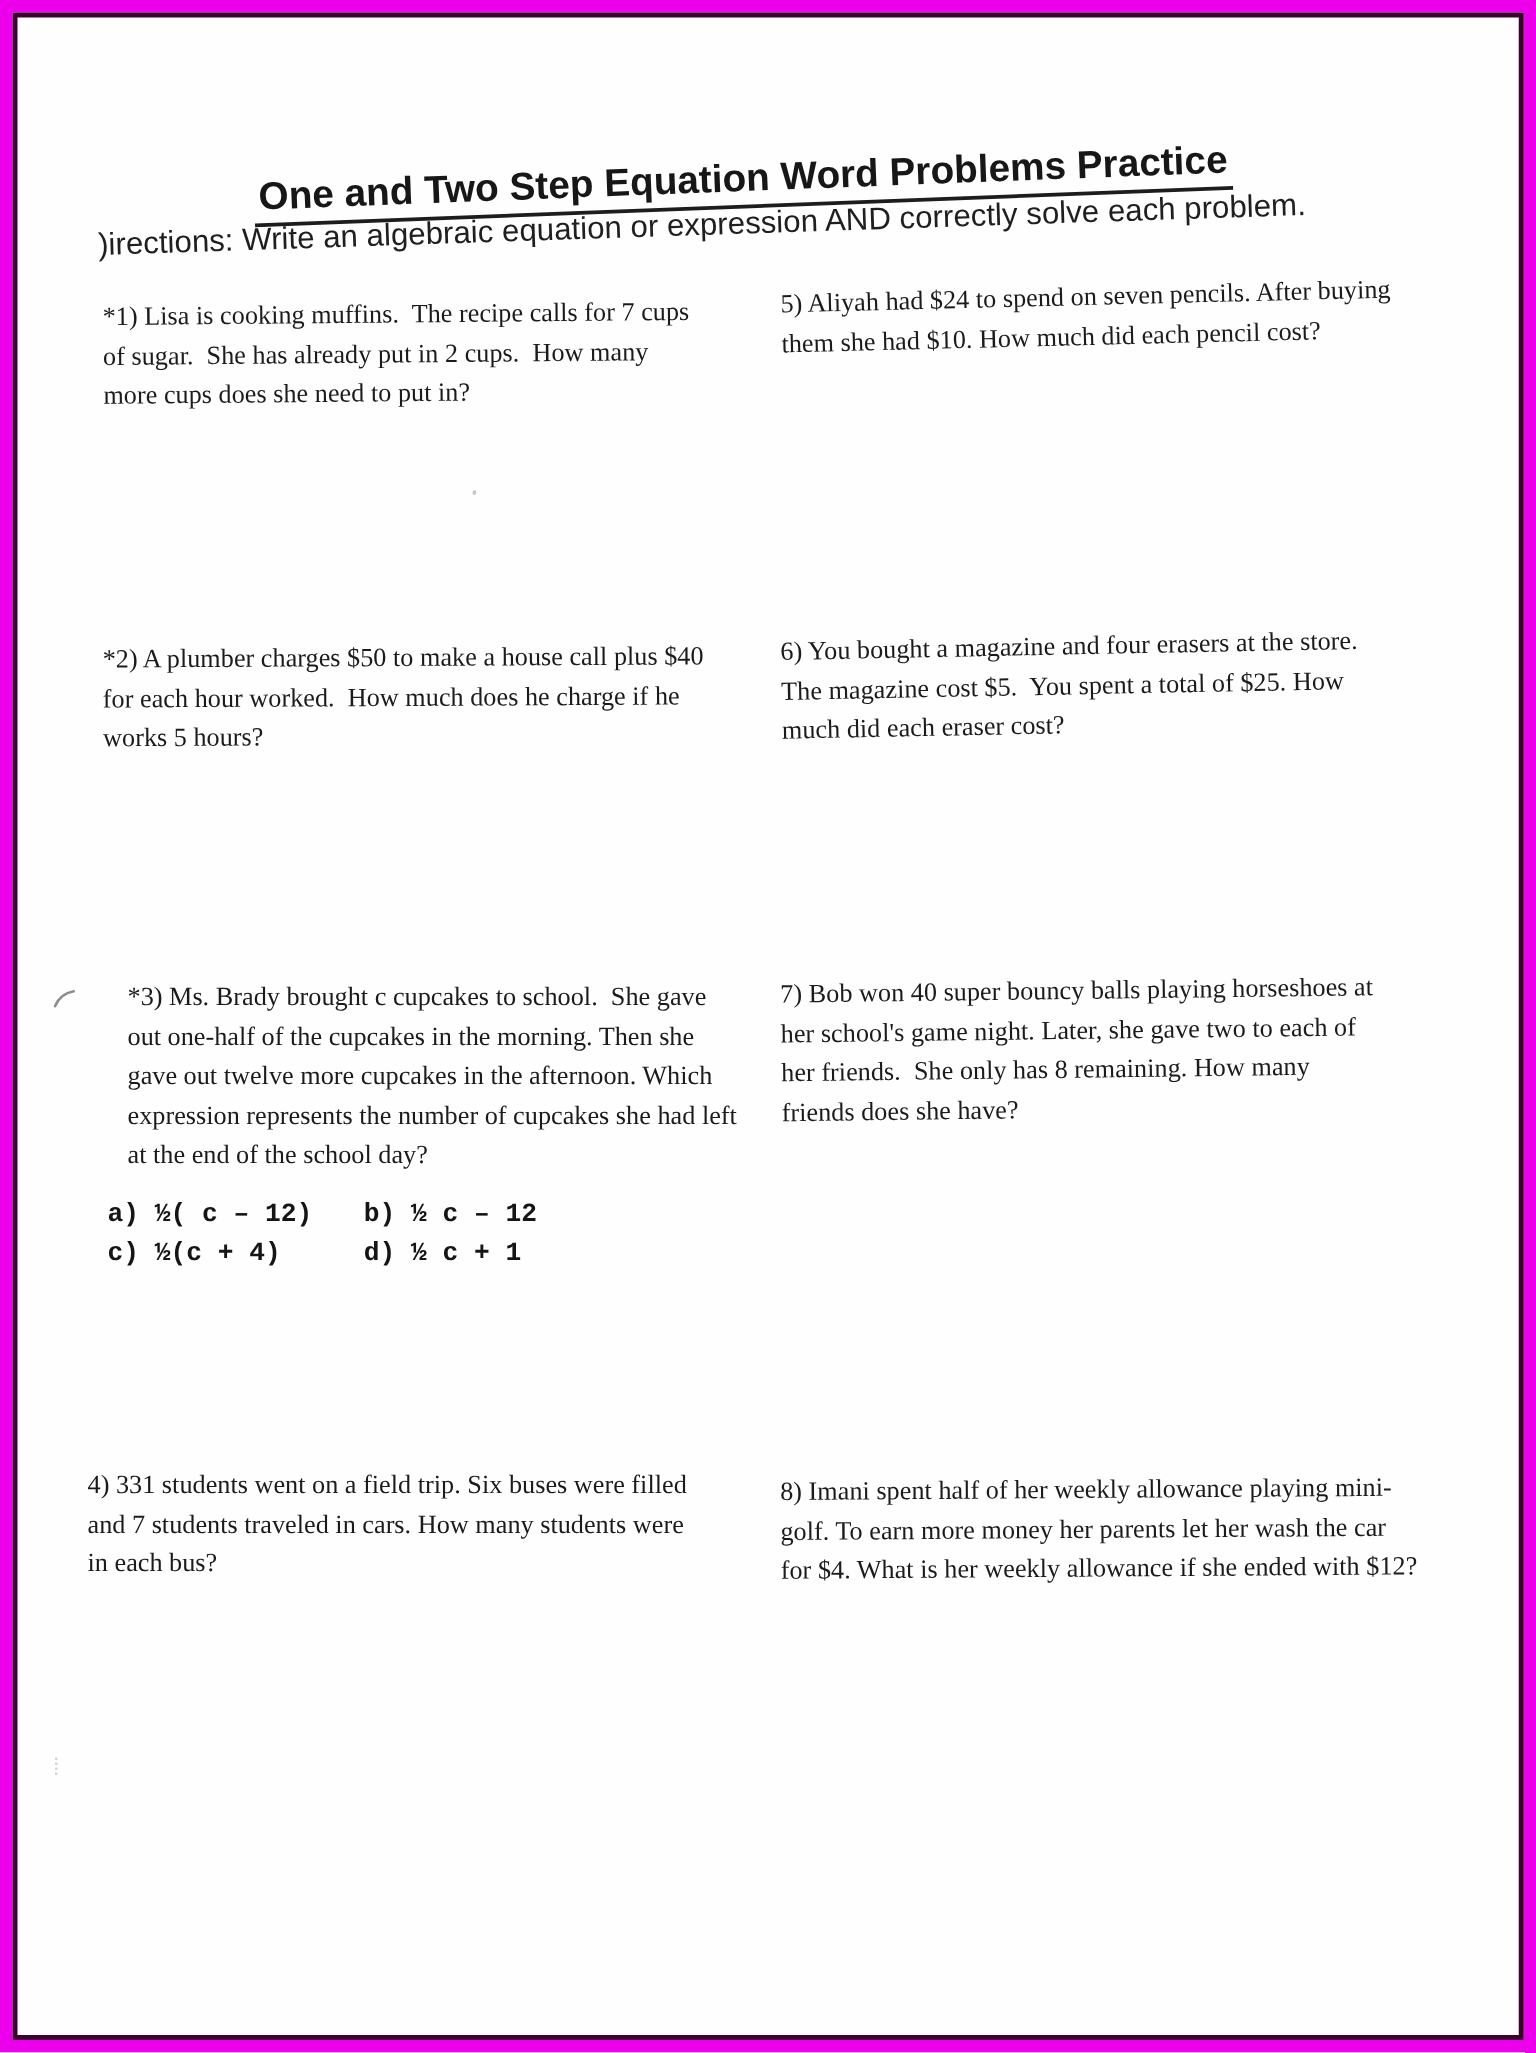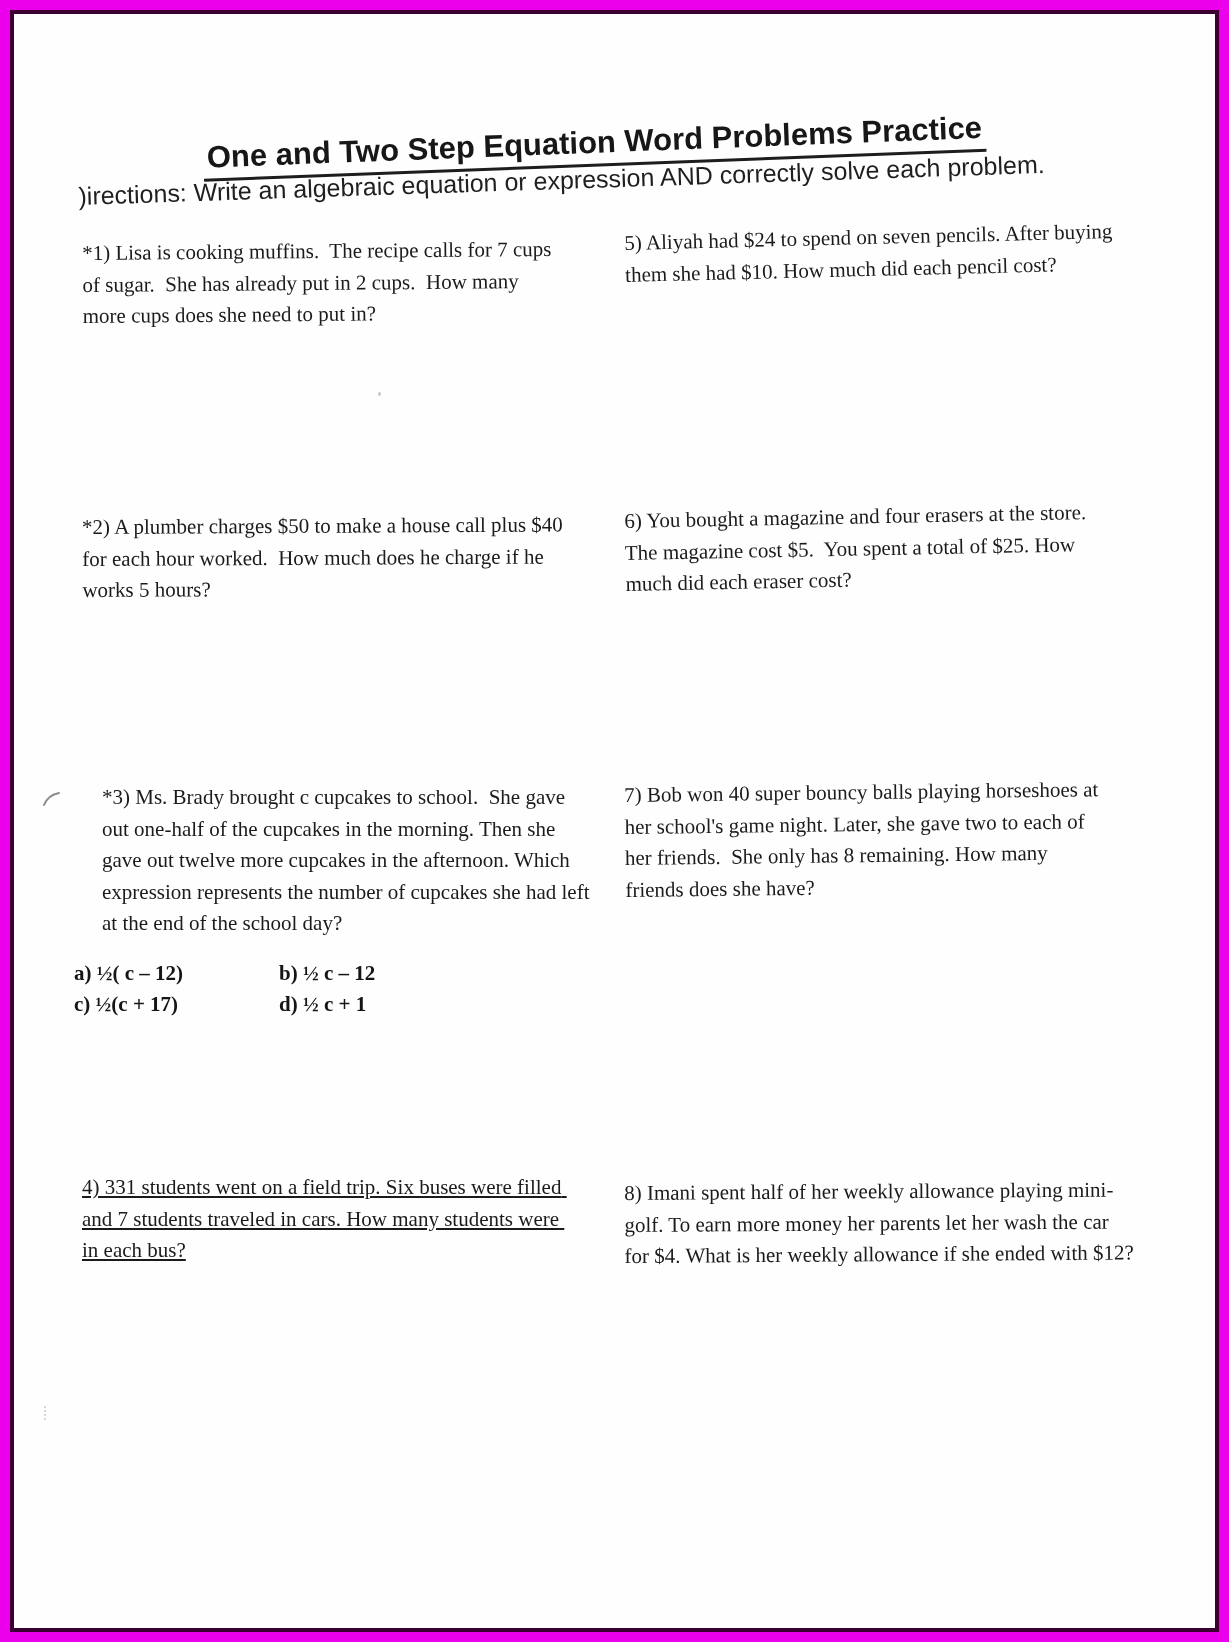--- a/index.html
+++ b/index.html
@@ -47,32 +47,32 @@
     font-family:"Liberation Serif", serif;
     font-size:21px;
     line-height:31.5px;
     color:#1b1b1b;
     white-space:pre-wrap;
     transform-origin:left top;
   }
   .p1 { left:68px;  top:224px;  width:478px; transform:rotate(-0.5deg); }
   .p2 { left:68px;  top:498px;  width:488px; transform:rotate(-0.3deg); }
   .p3 { left:68px;  top:768px;  width:488px;margin-left:20px; }
-  .p4 { left:68px;  top:1158px; width:488px;text-decoration:underline; }
+  .p4 { left:56px;  top:1158px; width:488px; }
   .p5 { left:610px; top:214px;  width:502px; transform:rotate(-1.4deg); }
   .p6 { left:610px; top:492px;  width:502px; transform:rotate(-1.1deg); }
   .p7 { left:610px; top:766px;  width:480px; transform:rotate(-0.7deg); }
   .p8 { left:610px; top:1164px; width:512px; transform:rotate(-0.4deg); }
 
   .choices {
-    position:absolute; left:60px; top:944px; width:420px;
+    position:absolute; left:72px; top:944px; width:420px;
     display:grid;
     grid-template-columns:205px 1fr;
     row-gap:1px;
-    font-family:Liberation Serif, serif;
+    font-family:Liberation Mono, monospace;
     font-size:21px; line-height:30px;
     font-weight:600;
     color:#151515;
   }
 
   .pencil-mark { position:absolute; left:28px; top:776px; }
   .faint-mark {
     position:absolute; left:30px; top:1392px;
     width:2px; height:14px;
     border-left:2px dotted #d6d6d6;
@@ -95,21 +95,21 @@
 
       <div class="directions">)irections: Write an algebraic equation or expression AND correctly solve each problem.</div>
 
       <div class="prob p1">*1) Lisa is cooking muffins.  The recipe calls for 7 cups of sugar.  She has already put in 2 cups.  How many more cups does she need to put in?</div>
       <div class="prob p2">*2) A plumber charges $50 to make a house call plus $40 for each hour worked.  How much does he charge if he works 5 hours?</div>
       <div class="prob p3">*3) Ms. Brady brought c cupcakes to school.  She gave out one-half of the cupcakes in the morning. Then she gave out twelve more cupcakes in the afternoon. Which expression represents the number of cupcakes she had left at the end of the school day?</div>
 
       <div class="choices">
         <span>a) ½( c – 12)</span>
         <span>b) ½ c – 12</span>
-        <span>c) ½(c + 17)</span>
+        <span>c) ½(c + 4)</span>
         <span>d) ½ c + 1</span>
       </div>
 
       <div class="prob p4">4) 331 students went on a field trip. Six buses were filled and 7 students traveled in cars. How many students were in each bus?</div>
       <div class="prob p5">5) Aliyah had $24 to spend on seven pencils. After buying them she had $10. How much did each pencil cost?</div>
       <div class="prob p6">6) You bought a magazine and four erasers at the store.  The magazine cost $5.  You spent a total of $25. How much did each eraser cost?</div>
       <div class="prob p7">7) Bob won 40 super bouncy balls playing horseshoes at her school's game night. Later, she gave two to each of her friends.  She only has 8 remaining. How many friends does she have?</div>
       <div class="prob p8">8) Imani spent half of her weekly allowance playing mini-golf. To earn more money her parents let her wash the car for $4. What is her weekly allowance if she ended with $12?</div>
 
       <svg class="pencil-mark" width="22" height="18" viewBox="0 0 22 18">

